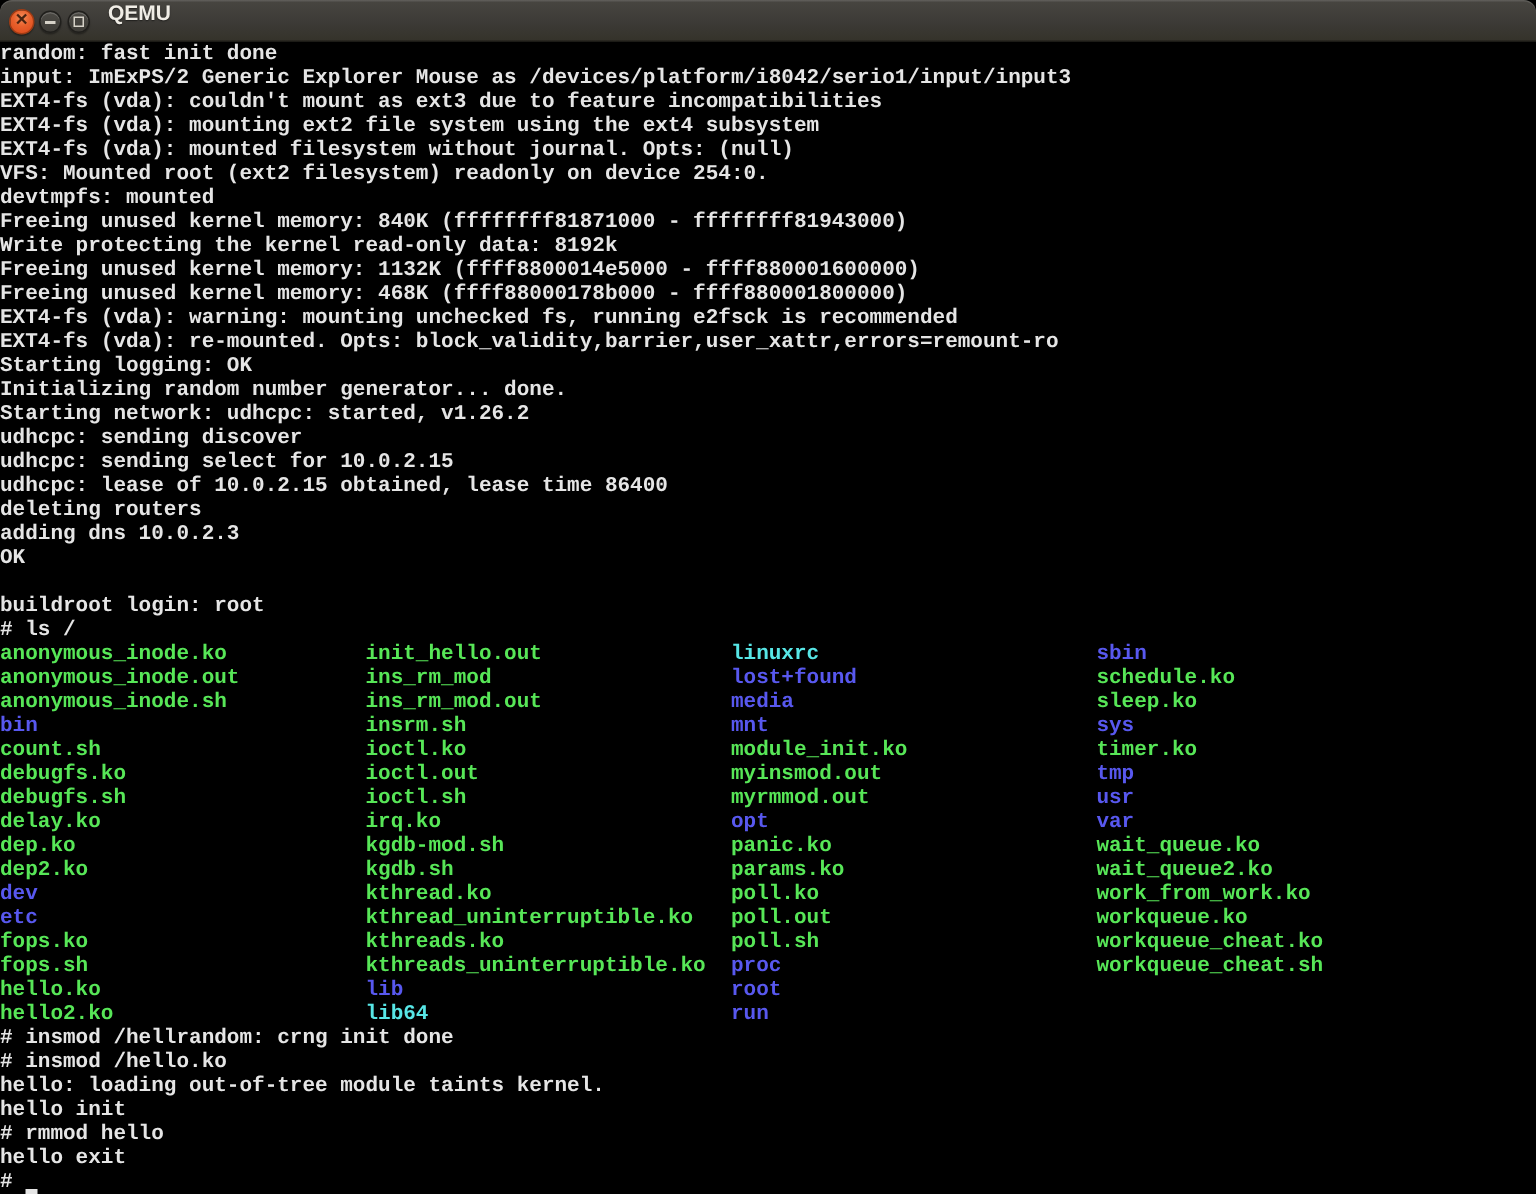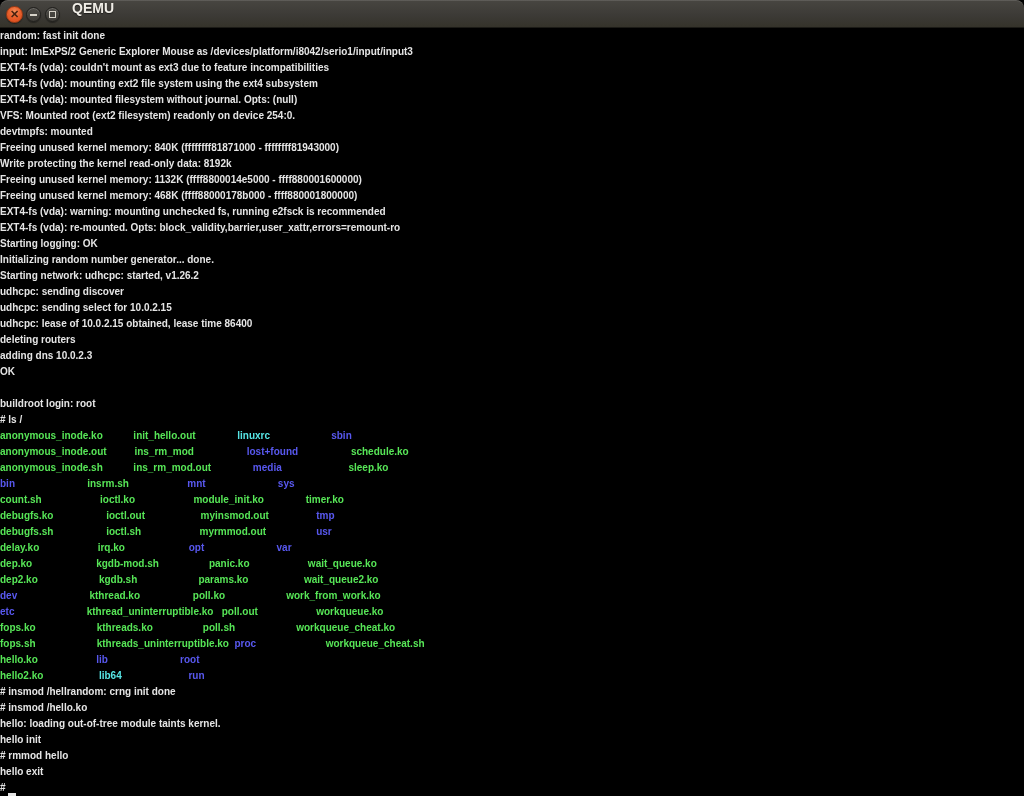--- a/index.html
+++ b/index.html
@@ -44,22 +44,22 @@
   .title-text {
     position: absolute; left: 72px; top: 0; height: 28px; line-height: 27px;
     color: #f0ede6; font: bold 14px "Liberation Sans", sans-serif;
     text-shadow: 0 1px 1px rgba(0,0,0,0.5);
   }
 
   
   .term {
     position: absolute; top: 28px; left: 0; width: 1024px; height: 768px;
     background: #000; white-space: pre;
-    font-family: Liberation Sans, sans-serif;
-    font-size: 10px; font-weight: bold; line-height: 16px;
+    font-family: Liberation Mono, monospace;
+    font-size: 14px; font-weight: bold; line-height: 16px;
     letter-spacing: 0;
   }
   .tline { height: 16px; }
   .cursor {
     display: inline-block; width: 8px; height: 15px; vertical-align: bottom;
     background: linear-gradient(#000 12px, #e5e5e5 12px);
   }
 </style>
 </head>
 <body>

